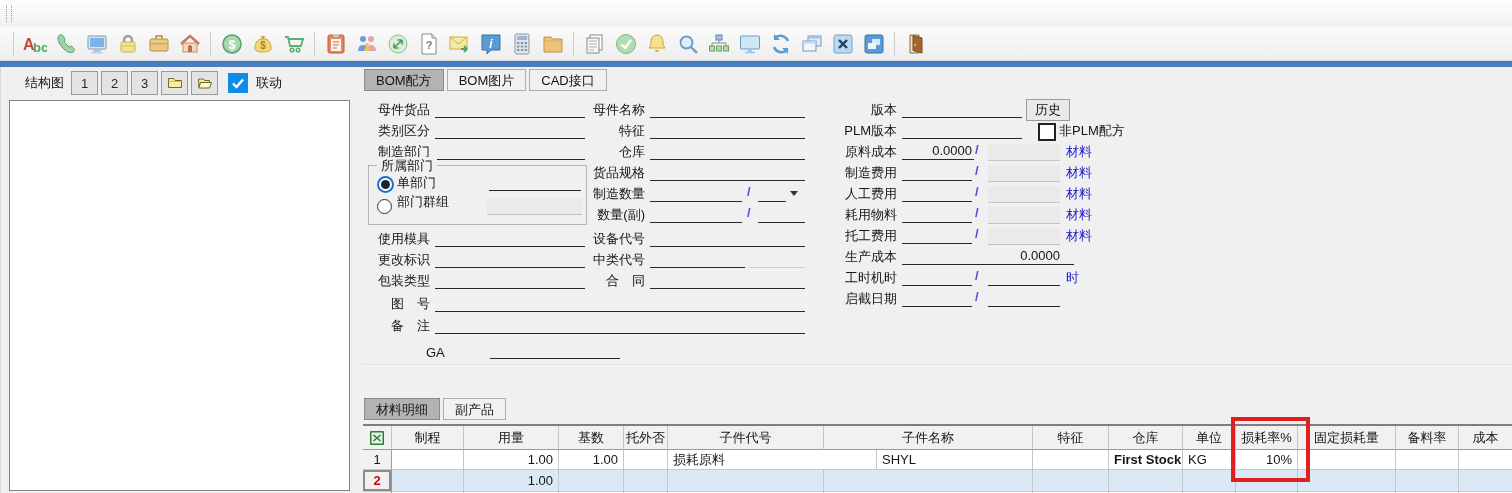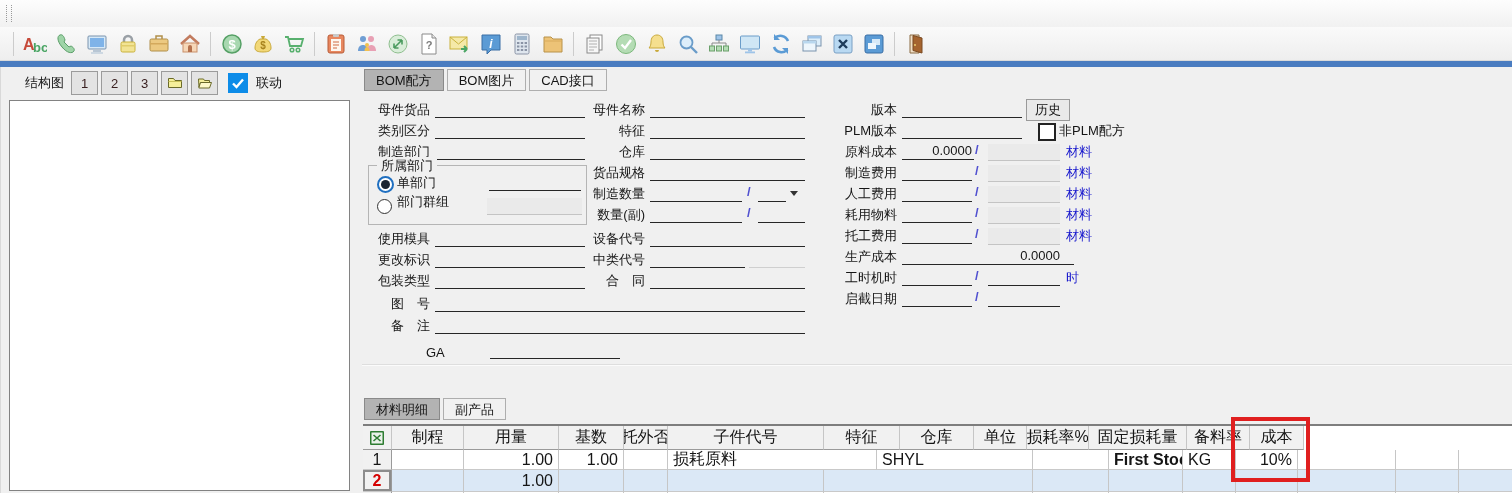--- a/index.html
+++ b/index.html
@@ -61,21 +61,21 @@
   .groove{position:absolute;left:0;right:0;top:297px;border-top:1px solid #dedede;border-bottom:1px solid #fbfbfb}
   
   .abtns{position:absolute;top:303px;left:556px;display:flex;gap:7px;height:22px}
   .abtn{padding:0 10px}
   .plmico{display:flex;align-items:center;margin-right:4px}
   .plmico svg{width:15px;height:15px}
   
   .tbl{position:absolute;left:1px;top:357px;right:0;bottom:0;background:#fff;border-top:2px solid #7e7e7e;overflow:hidden}
   .trow{display:flex}
   .tc{flex:none;box-sizing:border-box;border-right:1px solid #c6c6c6;border-bottom:1px solid #c9c9c9;
-      font-size:16px;display:flex;align-items:center;overflow:hidden;white-space:nowrap}
+      font-size:13px;display:flex;align-items:center;overflow:hidden;white-space:nowrap}
   .th .tc{background:#f1f1f1;border-bottom:1px solid #9a9a9a}
   .num{background:#f1f1f1;border-right:1px solid #9a9a9a;justify-content:center}
   .ac{justify-content:center}.al{justify-content:flex-start;padding-left:5px}.ar{justify-content:flex-end;padding-right:5px}
   .csel{background:#dbe8f6}
   .rsel{color:#d40000;font-weight:bold;box-shadow:inset 0 0 0 2px #8c8c8c}
   .redbox{position:absolute;left:869px;top:350px;width:71px;height:57px;border:4px solid #e01f1f;z-index:6;pointer-events:none}
 </style>
 </head>
 <body>
 
@@ -457,20 +457,21 @@
             <rect x="1" y="1" width="14" height="14" rx="1" fill="#2e7d32"></rect>
             <rect x="2.5" y="2.5" width="11" height="11" fill="#eaf2ea"></rect>
             <path d="M4.5 5l7 6M11.5 5l-7 6" stroke="#2e7d32" stroke-width="1.6"></path>
           </svg>
         </div>
         <div class="tc ac" style="width: 72px; height: 24px;">制程</div>
         <div class="tc ac" style="width: 95px; height: 24px;">用量</div>
         <div class="tc ac" style="width: 65px; height: 24px;">基数</div>
         <div class="tc ac" style="width: 44px; height: 24px;">托外否</div>
         <div class="tc ac" style="width: 156px; height: 24px;">子件代号</div>
+        <div class="tc ac" style="width: 209px; height: 24px;">子件名称</div>
         <div class="tc ac" style="width: 76px; height: 24px;">特征</div>
         <div class="tc ac" style="width: 74px; height: 24px;">仓库</div>
         <div class="tc ac" style="width: 53px; height: 24px;">单位</div>
         <div class="tc ac" style="width: 62px; height: 24px;">损耗率%</div>
         <div class="tc ac" style="width: 98px; height: 24px;">固定损耗量</div>
         <div class="tc ac" style="width: 63px; height: 24px;">备料率</div>
         <div class="tc ac" style="width: 54px; height: 24px;">成本</div>
       </div>
       <div class="trow">
         <div class="tc num" style="width: 29px; height: 20px;">1</div>

